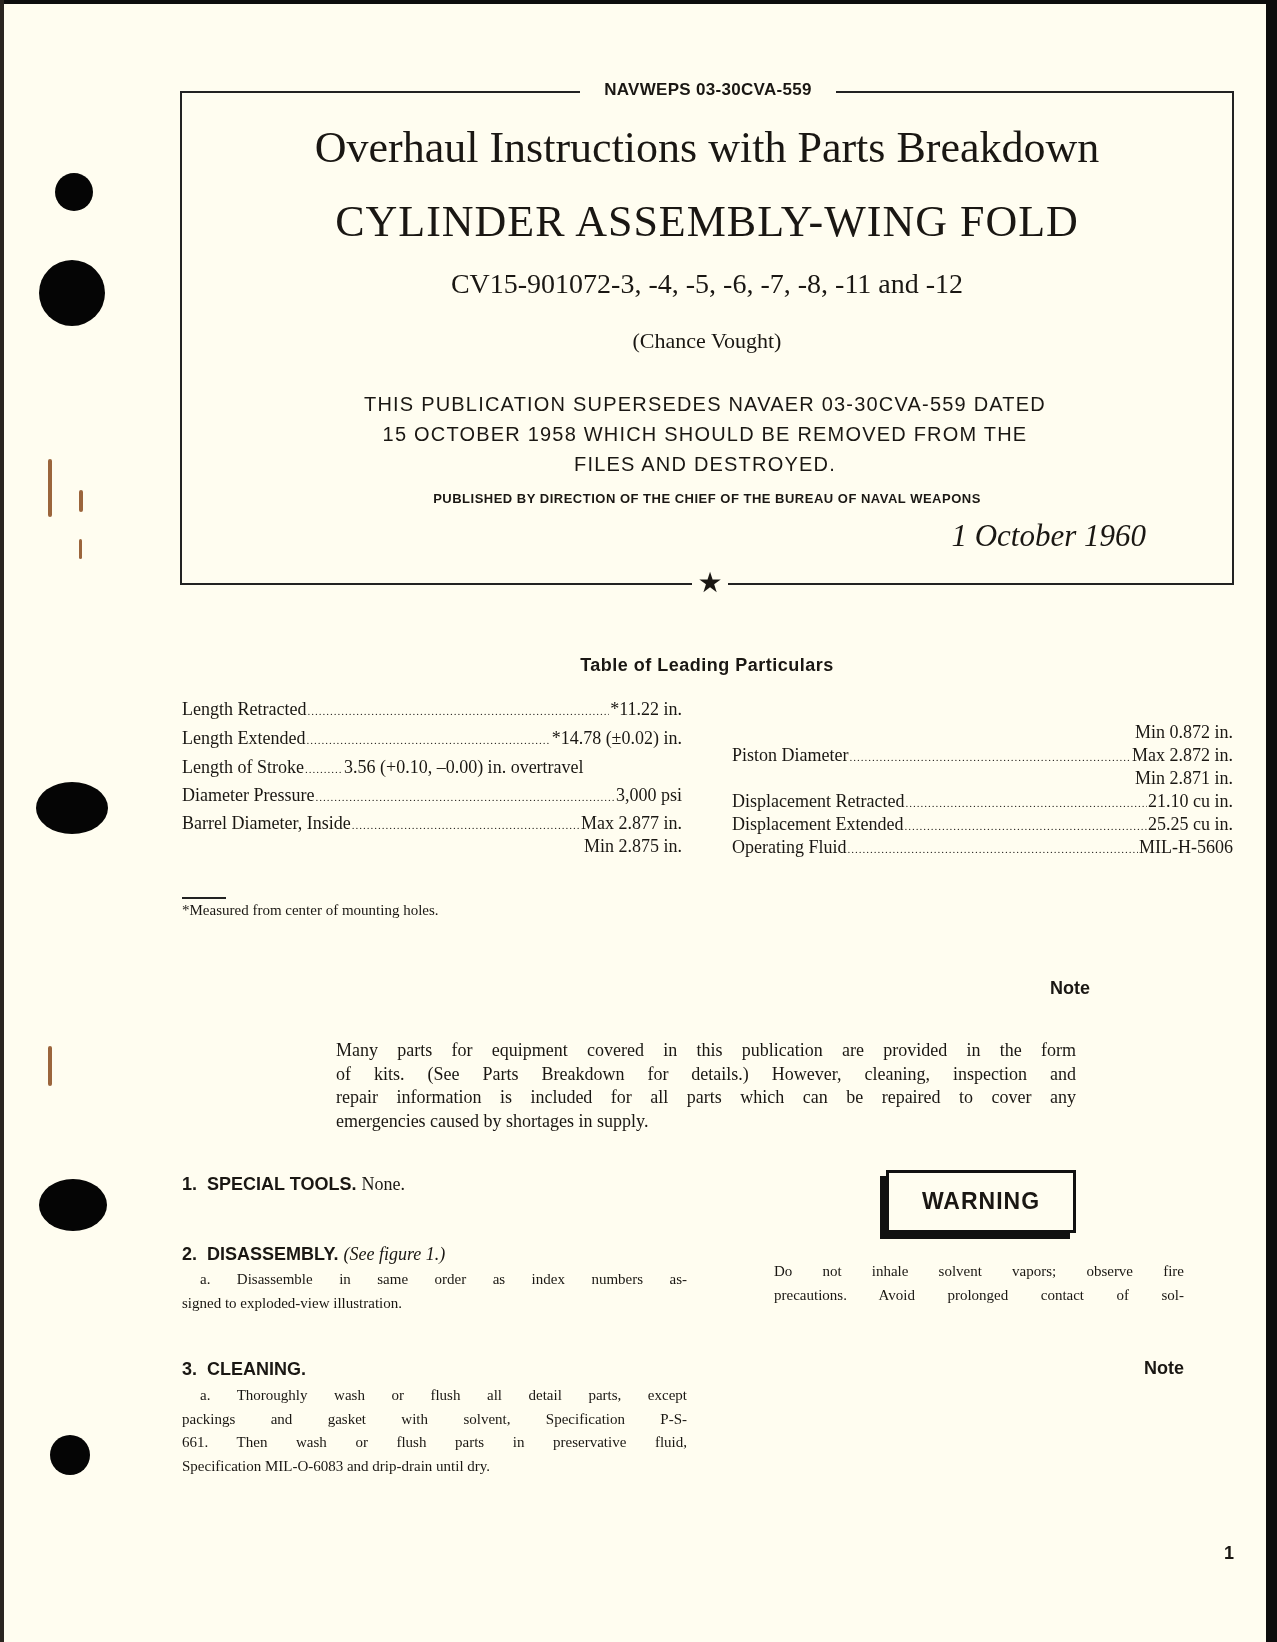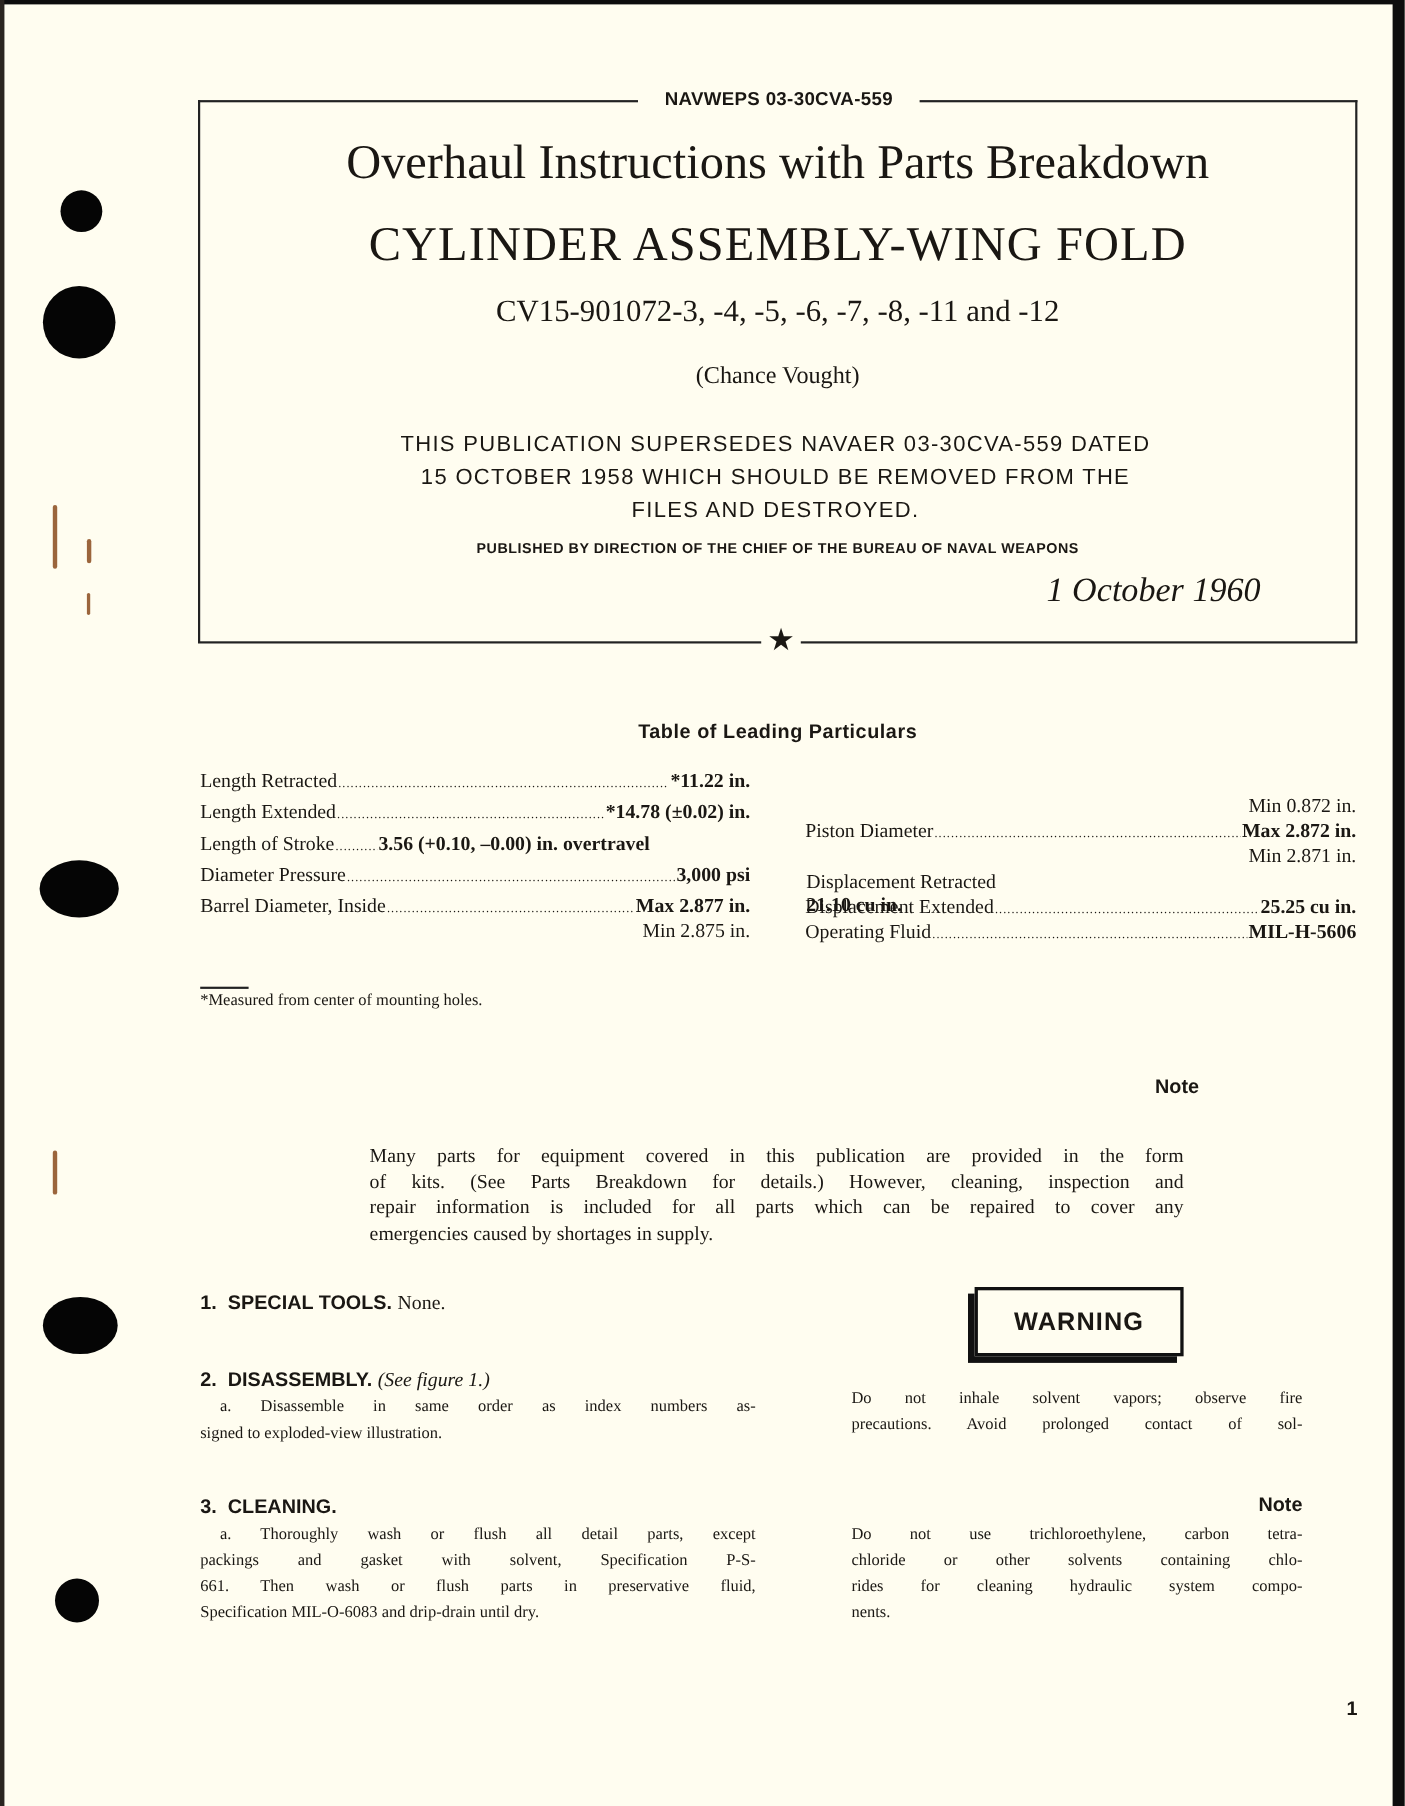--- a/index.html
+++ b/index.html
@@ -58,21 +58,21 @@
 
     
     .tbl-title {
       position: absolute; left: 180px; top: 655px; width: 1054px; text-align: center;
       font-family: "Liberation Sans", "DejaVu Sans", sans-serif; font-weight: bold; font-size: 18px; letter-spacing: .5px;
     }
     .prow { position: absolute; display: flex; align-items: baseline; font-size: 18px; height: 23px; }
     .prow .lbl { white-space: nowrap; }
     .prow .dots { flex: 1; overflow: hidden; white-space: nowrap; font-size: 11px; letter-spacing: 1px; margin: 0 1px; }
     .prow .dots::before { content: "................................................................................................................................................................"; }
-    .prow .val { white-space: nowrap; font-weight: bold; }
+    .prow .val { white-space: nowrap; }
     .left-col { left: 182px; width: 499px; }
     .right-col { left: 732px; width: 500px; }
     .sub-val { position: absolute; font-size: 18px; text-align: right; }
 
     .fn-rule { position: absolute; left: 182px; top: 897px; width: 44px; height: 2px; background: #222; }
     .footnote { position: absolute; left: 182px; top: 902px; font-size: 15px; }
 
     .note-head {
       position: absolute; text-align: right;
       font-family: "Liberation Sans", "DejaVu Sans", sans-serif; font-weight: bold; font-size: 18px;
@@ -174,21 +174,21 @@
   </div>
   <div class="sub-val" style="left:478px;width:200px;top:832px;">Min 2.875 in.</div>
 
   <div class="sub-val" style="left:1029px;width:200px;top:718px;">Min 0.872 in.</div>
   <div class="prow right-col" style="left:728px;width:501px;top:741px;">
     <span class="lbl">Piston  Diameter</span>
     <span class="dots"></span>
     <span class="val">Max 2.872 in.</span>
   </div>
   <div class="sub-val" style="left:1029px;width:200px;top:764px;">Min 2.871 in.</div>
-  <div class="prow right-col" style="left:728px;width:501px;top:787px;flex-direction:column;">
+  <div class="prow right-col" style="left:728px;width:501px;top:787px;">
     <span class="lbl">Displacement  Retracted</span>
     <span class="dots"></span>
     <span class="val">21.10 cu in.</span>
   </div>
   <div class="prow right-col" style="left:728px;width:501px;top:810px;">
     <span class="lbl">Displacement  Extended</span>
     <span class="dots"></span>
     <span class="val">25.25 cu in.</span>
   </div>
   <div class="prow right-col" style="left:728px;width:501px;top:833px;">
@@ -235,21 +235,15 @@
     <span class="last">Specification MIL-O-6083 and drip-drain until dry.</span>
   </div>
 
   <div class="warning-box" style="left:882px;top:1166px;">WARNING</div>
   <div class="para" style="left:770px;top:1256px;width:410px;">
     <span>Do not inhale solvent vapors; observe fire</span>
     <span>precautions. Avoid prolonged contact of sol-</span>
   </div>
 
   <div class="note-head" style="left:770px;top:1354px;width:410px;">Note</div>
-  <div class="para" style="left:770px;top:1380px;width:410px;">
-    <span>Do not use trichloroethylene, carbon tetra-</span>
-    <span>chloride or other solvents containing chlo-</span>
-    <span>rides for cleaning hydraulic system compo-</span>
-    <span class="last">nents.</span>
-  </div>
 
   <div class="page-num" style="left:1220px;top:1539px;">1</div>
 </div>
 
 </body></html>

